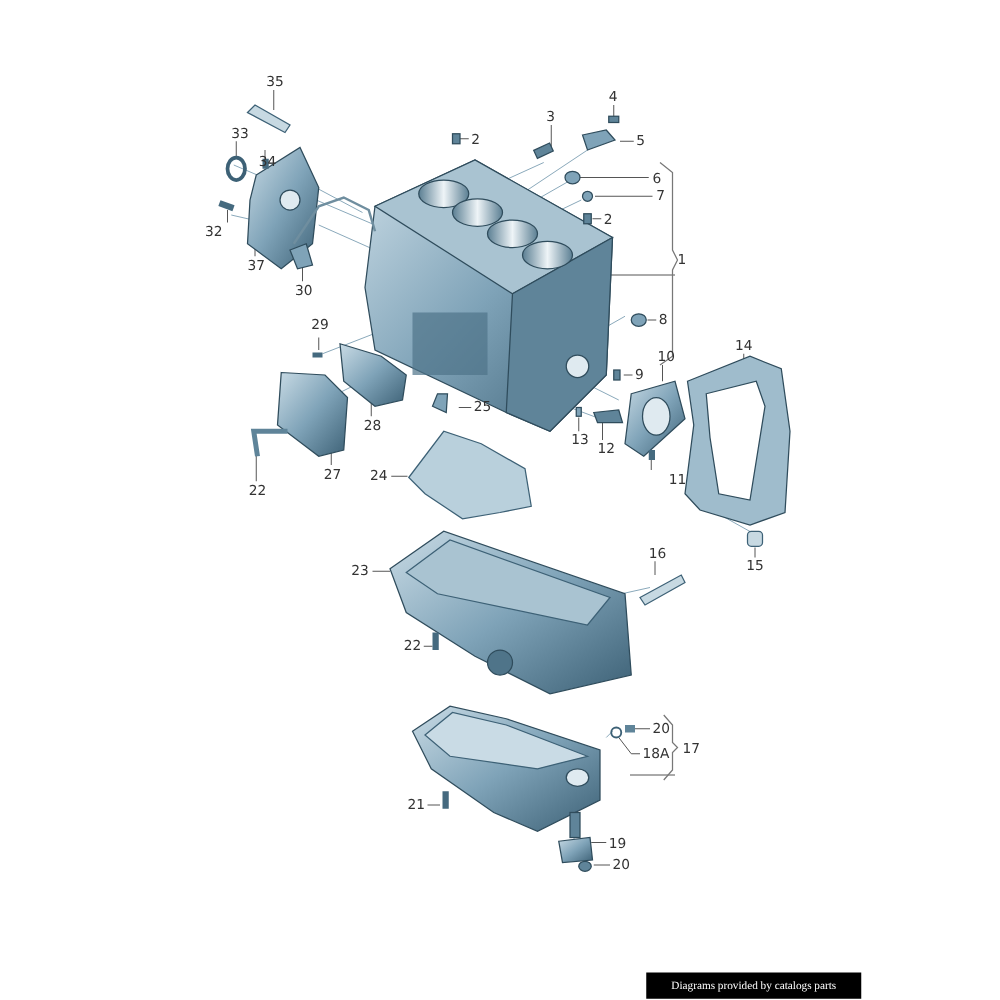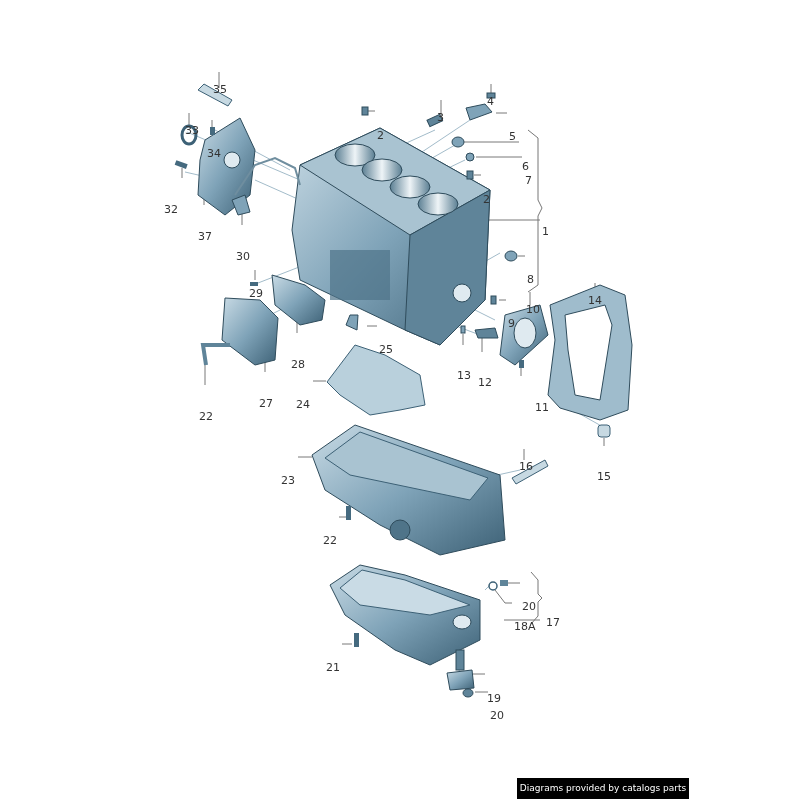--- a/index.html
+++ b/index.html
@@ -1,23 +1,23 @@
 <!DOCTYPE html>
 <html><head>
 <meta charset="utf-8">
 <style>
   html, body { margin:0; padding:0; background:#ffffff; }
   body { width:800px; height:800px; position:relative; overflow:hidden;
          font-family:"DejaVu Sans", "Liberation Sans", sans-serif; }
   #diagram { position:absolute; left:0; top:0; width:800px; height:800px; }
   .callout { position:absolute; font-size:11px; color:#333; line-height:12px;
-             white-space:nowrap; cursor:pointer;margin-top:24px; }
+             white-space:nowrap; cursor:pointer; }
   #credit { position:absolute; left:517px; top:778px; width:172px; height:21px;
             background:#000; color:#fff; font-size:9px; line-height:21px;
-            text-align:center; }
+            text-align:center;font-family:Liberation Serif, serif; }
 </style>
 </head>
 <body>
 
 <svg id="diagram" viewBox="0 0 800 800" xmlns="http://www.w3.org/2000/svg">
   <defs>
     <linearGradient id="metal" x1="0" y1="0" x2="1" y2="1">
       <stop offset="0" stop-color="#c9dbe5"></stop>
       <stop offset="0.5" stop-color="#7fa3b8"></stop>
       <stop offset="1" stop-color="#3d6176"></stop>
@@ -203,21 +203,21 @@
   <span class="callout" style="left:487px;top:669px">19</span>
   <span class="callout" style="left:490px;top:686px">20</span>
   <span class="callout" style="left:326px;top:638px">21</span>
   <span class="callout" style="left:323px;top:511px">22</span>
   <span class="callout" style="left:281px;top:451px">23</span>
   <span class="callout" style="left:296px;top:375px">24</span>
   <span class="callout" style="left:379px;top:320px">25</span>
   <span class="callout" style="left:199px;top:387px">22</span>
   <span class="callout" style="left:259px;top:374px">27</span>
   <span class="callout" style="left:291px;top:335px">28</span>
-  <span class="callout" style="left:249px;top:264px">29</span>
+  <span class="callout" style="left:249px;top:254px">29</span>
   <span class="callout" style="left:236px;top:227px">30</span>
   <span class="callout" style="left:198px;top:207px">37</span>
   <span class="callout" style="left:164px;top:180px">32</span>
   <span class="callout" style="left:185px;top:101px">33</span>
   <span class="callout" style="left:207px;top:124px">34</span>
   <span class="callout" style="left:213px;top:60px">35</span>
 </div>
 
 <div id="credit">
   <span>Diagrams provided by catalogs parts</span>

